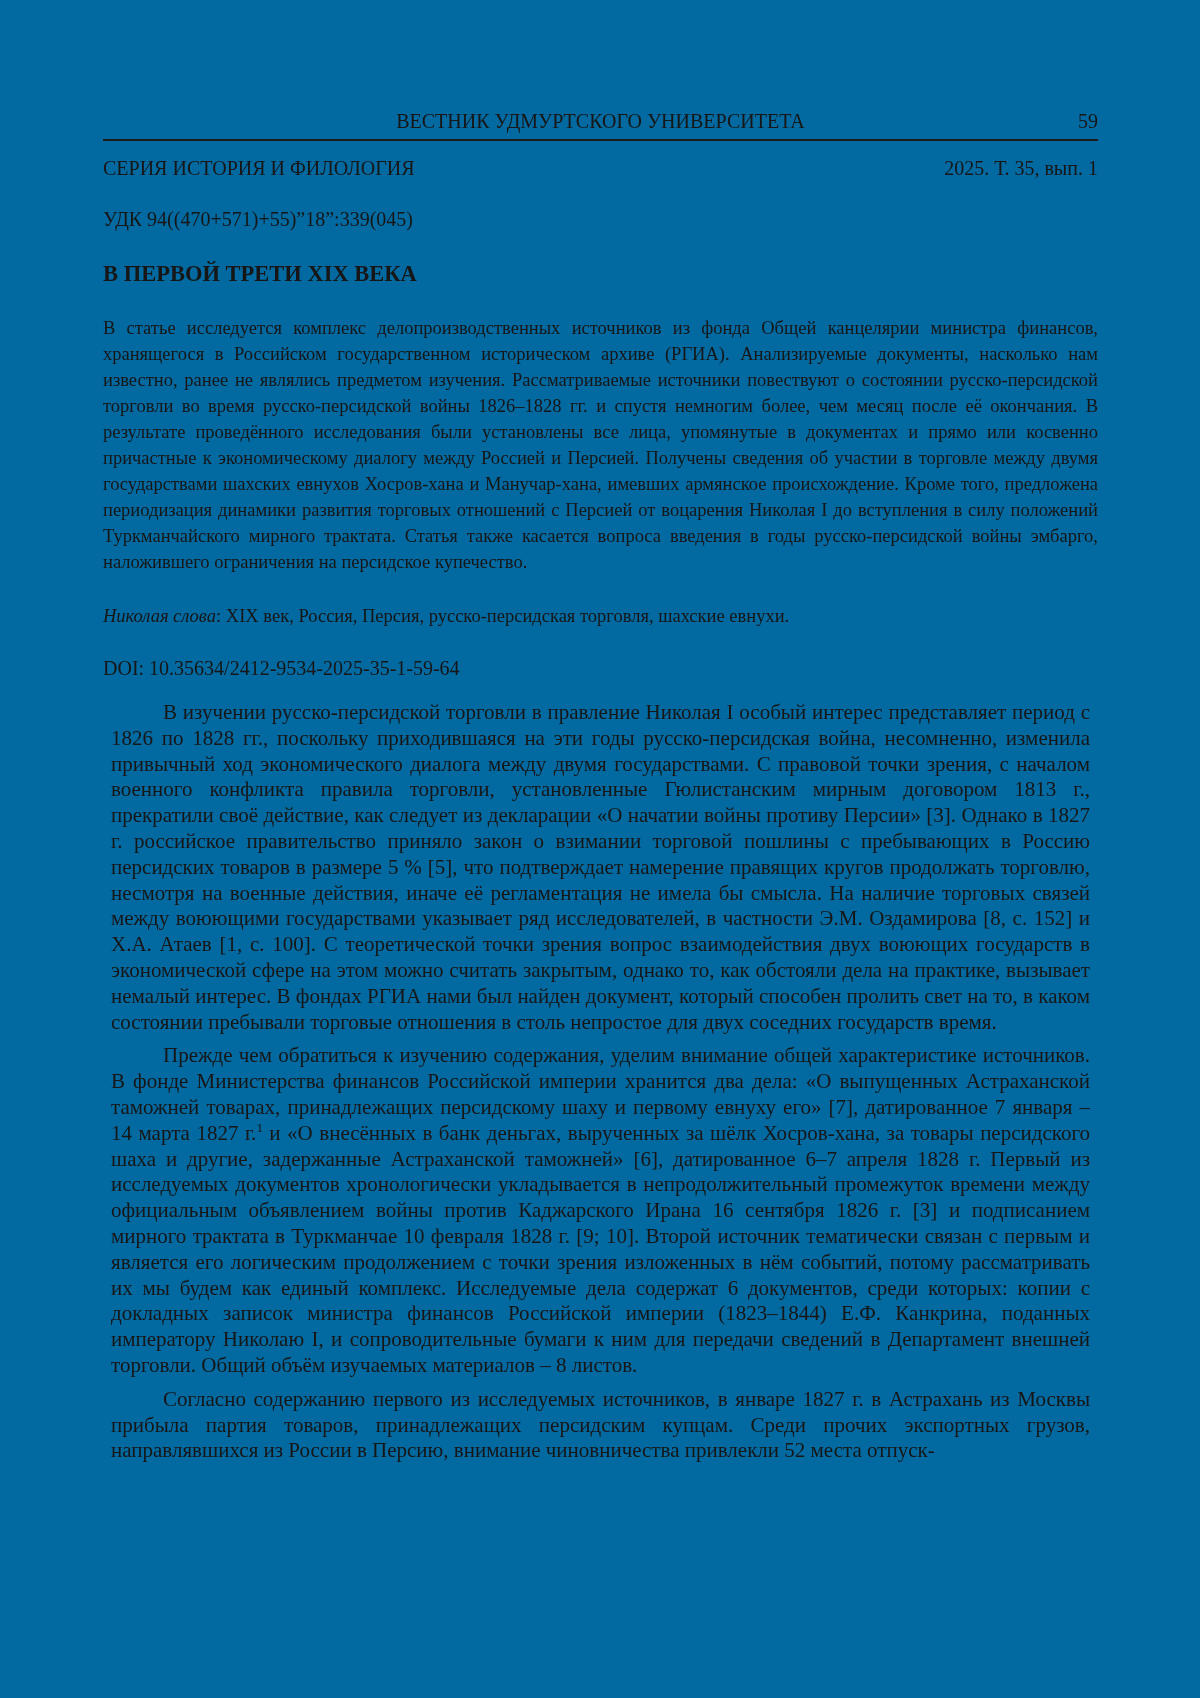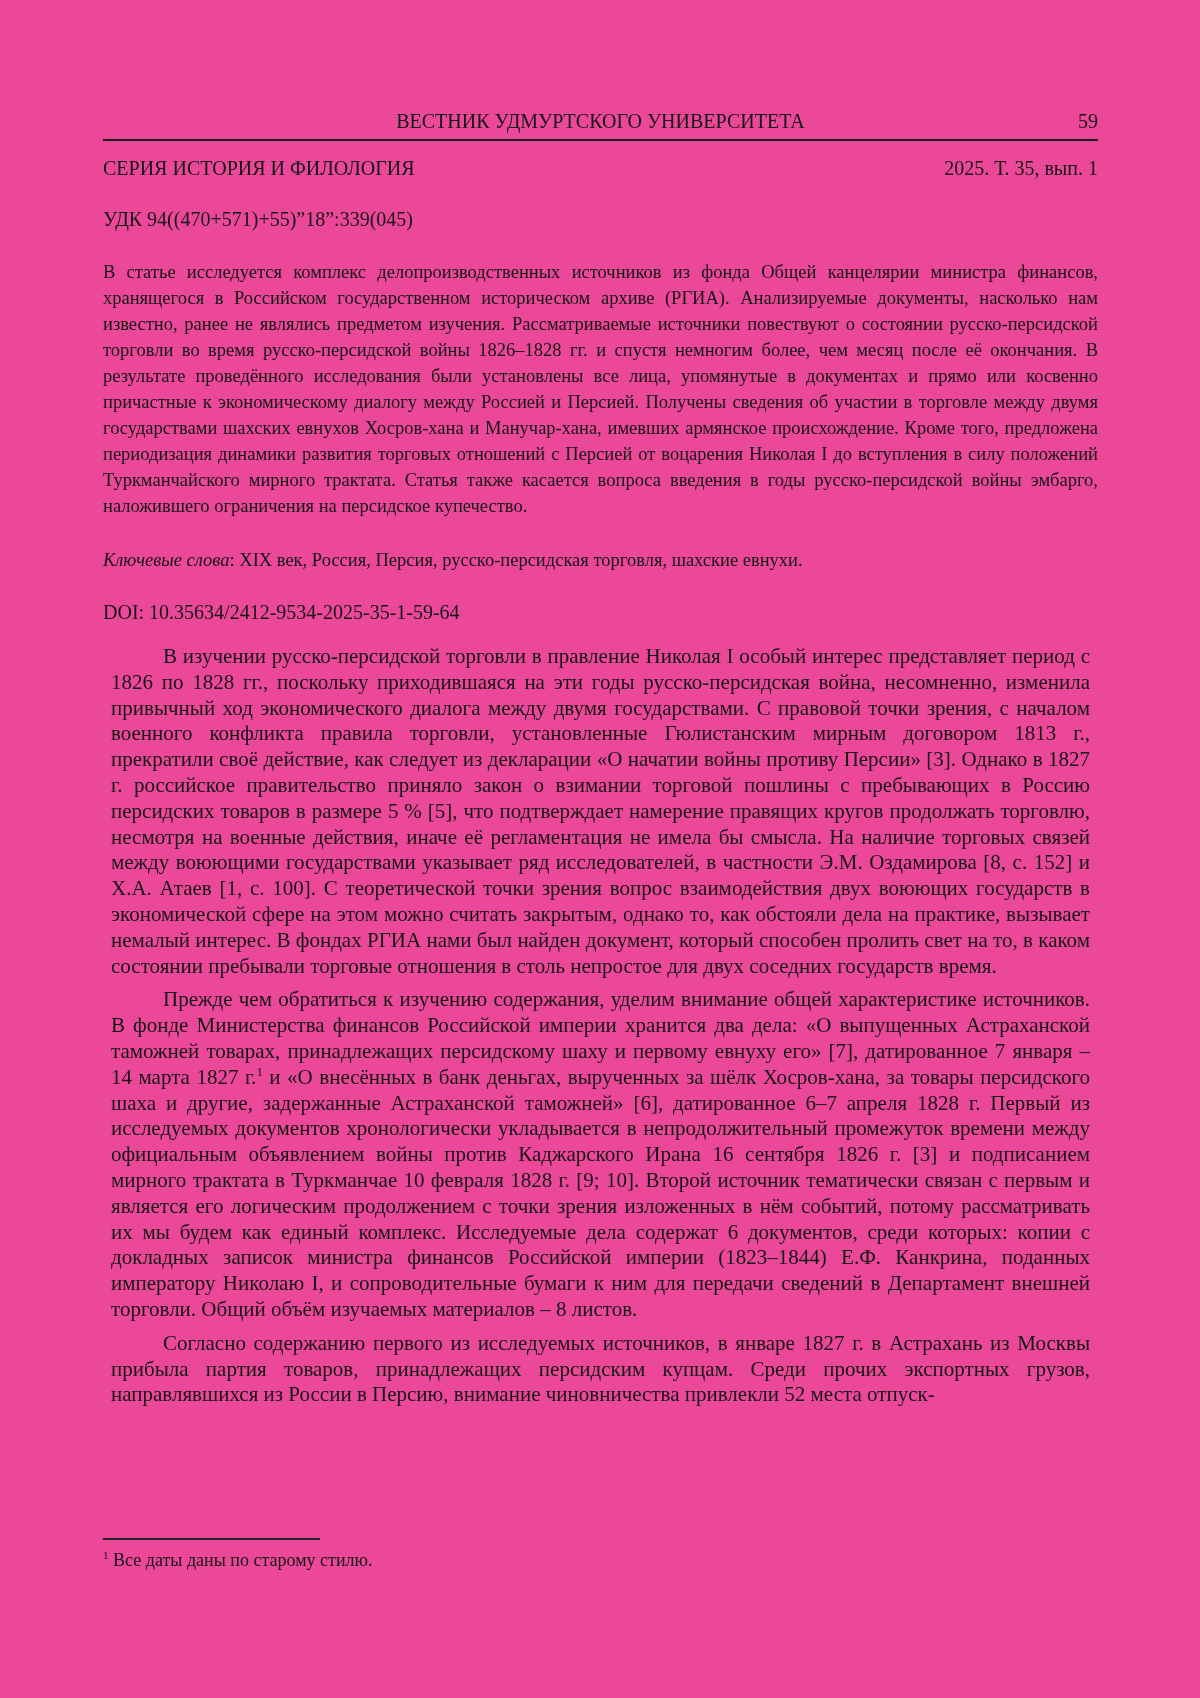--- a/index.html
+++ b/index.html
@@ -1,20 +1,20 @@
 <!DOCTYPE html>
 <html lang="ru"><head>
 <meta charset="utf-8">
 <style>
   html, body { margin: 0; padding: 0; background: #e8e8e8; }
   .page {
     width: 1200px;
     height: 1698px;
     margin: 0 auto;
-    background: #ec4899;
+    background: #0369a1;
     position: relative;
     box-sizing: border-box;
     padding: 110px 102px 0 103px;
     overflow: hidden;
     font-family: "Liberation Serif", "DejaVu Serif", serif;
     color: #161616;
   }
   
   .hrow1 { position: relative; font-size: 20px; line-height: 22px; text-align: center; }
   .hrow1 .page-number { position: absolute; right: 0; top: 0; text-align: right; }
@@ -62,32 +62,29 @@
     <div class="hrow2">
       <span>СЕРИЯ ИСТОРИЯ И ФИЛОЛОГИЯ</span>
       <span>2025. Т. 35, вып. 1</span>
     </div>
   </header>
 
   <div class="udc">УДК 94((470+571)+55)”18”:339(045)</div>
 
 
   <h1 class="title">
+    <span>В ПЕРВОЙ ТРЕТИ XIX ВЕКА</span>
   </h1>
 
   <p class="abstract">В статье исследуется комплекс делопроизводственных источников из фонда Общей канцелярии министра финансов, хранящегося в Российском государственном историческом архиве (РГИА). Анализируемые документы, насколько нам известно, ранее не являлись предметом изучения. Рассматриваемые источники повествуют о состоянии русско-персидской торговли во время русско-персидской войны 1826–1828 гг. и спустя немногим более, чем месяц после её окончания. В результате проведённого исследования были установлены все лица, упомянутые в документах и прямо или косвенно причастные к экономическому диалогу между Россией и Персией. Получены сведения об участии в торговле между двумя государствами шахских евнухов Хосров-хана и Манучар-хана, имевших армянское происхождение. Кроме того, предложена периодизация динамики развития торговых отношений с Персией от воцарения Николая I до вступления в силу положений Туркманчайского мирного трактата. Статья также касается вопроса введения в годы русско-персидской войны эмбарго, наложившего ограничения на персидское купечество.</p>
 
-  <p class="keywords"><span class="kw-label">Ключевые слова</span><span>: XIX век, Россия, Персия, русско-персидская торговля, шахские евнухи.</span></p>
+  <p class="keywords"><span class="kw-label">Николая слова</span><span>: XIX век, Россия, Персия, русско-персидская торговля, шахские евнухи.</span></p>
 
   <p class="doi">DOI: 10.35634/2412-9534-2025-35-1-59-64</p>
 
   <div class="body-text">
     <p>В изучении русско-персидской торговли в правление Николая I особый интерес представляет период с 1826 по 1828 гг., поскольку приходившаяся на эти годы русско-персидская война, несомненно, изменила привычный ход экономического диалога между двумя государствами. С правовой точки зрения, с началом военного конфликта правила торговли, установленные Гюлистанским мирным договором 1813 г., прекратили своё действие, как следует из декларации «О начатии войны противу Персии» [3]. Однако в 1827 г. российское правительство приняло закон о взимании торговой пошлины с пребывающих в Россию персидских товаров в размере 5 % [5], что подтверждает намерение правящих кругов продолжать торговлю, несмотря на военные действия, иначе её регламентация не имела бы смысла. На наличие торговых связей между воюющими государствами указывает ряд исследователей, в частности Э.М. Оздамирова [8, с. 152] и Х.А. Атаев [1, с. 100]. С теоретической точки зрения вопрос взаимодействия двух воюющих государств в экономической сфере на этом можно считать закрытым, однако то, как обстояли дела на практике, вызывает немалый интерес. В фондах РГИА нами был найден документ, который способен пролить свет на то, в каком состоянии пребывали торговые отношения в столь непростое для двух соседних государств время.</p>
     <p><span>Прежде чем обратиться к изучению содержания, уделим внимание общей характеристике источников. В фонде Министерства финансов Российской империи хранится два дела: «О выпущенных Астраханской таможней товарах, принадлежащих персидскому шаху и первому евнуху его» [7], датированное 7 января – 14 марта 1827 г.</span><sup>1</sup><span> и «О внесённых в банк деньгах, вырученных за шёлк Хосров-хана, за товары персидского шаха и другие, задержанные Астраханской таможней» [6], датированное 6–7 апреля 1828 г. Первый из исследуемых документов хронологически укладывается в непродолжительный промежуток времени между официальным объявлением войны против Каджарского Ирана 16 сентября 1826 г. [3] и подписанием мирного трактата в Туркманчае 10 февраля 1828 г. [9; 10]. Второй источник тематически связан с первым и является его логическим продолжением с точки зрения изложенных в нём событий, потому рассматривать их мы будем как единый комплекс. Исследуемые дела содержат 6 документов, среди которых: копии с докладных записок министра финансов Российской империи (1823–1844) Е.Ф. Канкрина, поданных императору Николаю I, и сопроводительные бумаги к ним для передачи сведений в Департамент внешней торговли. Общий объём изучаемых материалов – 8 листов.</span></p>
     <p>Согласно содержанию первого из исследуемых источников, в январе 1827 г. в Астрахань из Москвы прибыла партия товаров, принадлежащих персидским купцам. Среди прочих экспортных грузов, направлявшихся из России в Персию, внимание чиновничества привлекли 52 места отпуск-</p>
   </div>
 
-  <div class="footnote-area">
-    <hr class="fn-rule">
-    <p class="fn"><sup>1</sup><span> Все даты даны по старому стилю.</span></p>
-  </div>
 
 </div>
 
 </body></html>

